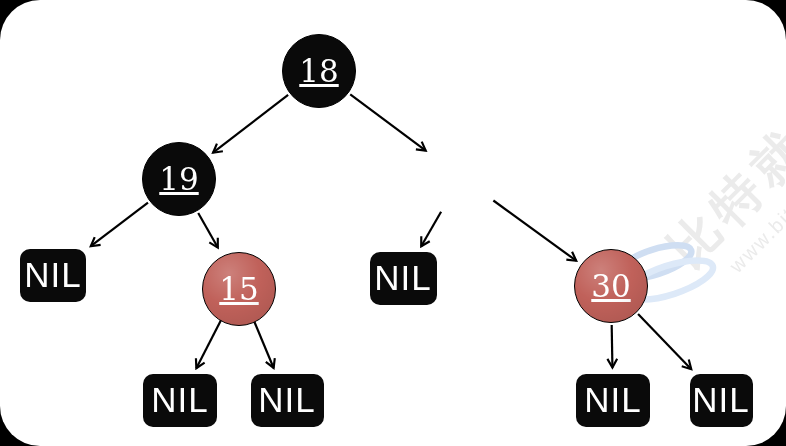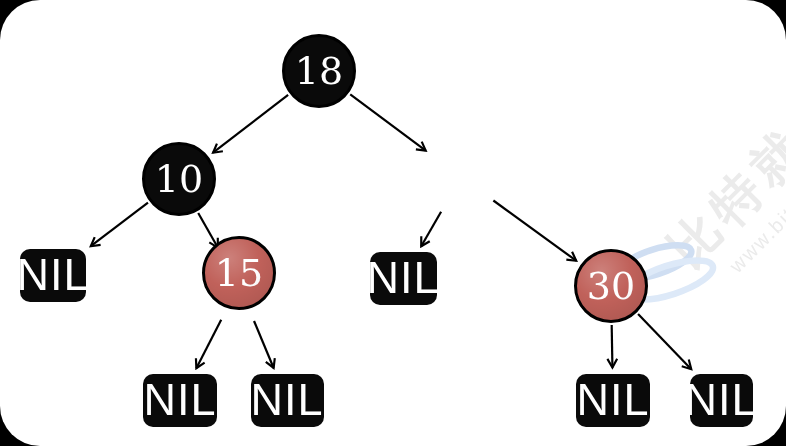--- a/index.html
+++ b/index.html
@@ -65,35 +65,36 @@
   .node {
     position: absolute;
     display: flex;
     align-items: center;
     justify-content: center;
     color: #ffffff;
     box-sizing: border-box;
   }
   .node.circle {
     border-radius: 50%;
-    border: 3px solid #c2410c;
+    border: 1px solid #c2410c;
     font-family: "DejaVu Serif", serif;
-    font-size: 38px;
+    font-size: 31px;
+    text-decoration: underline;
   }
   .node.circle.red::after {
     content: "";
     position: absolute;
     inset: 0;
     border-radius: 50%;
     background: radial-gradient(circle at 36% 28%, rgba(255,255,255,0.20), rgba(255,255,255,0.0) 45%, rgba(0,0,0,0.10) 90%);
   }
   .node.rect {
     border-radius: 10px;
     font-family: "Liberation Sans", sans-serif;
-    font-size: 45px;
+    font-size: 35px;
     letter-spacing: 1px;
     text-align: center;
   }
 </style>
 </head>
 <body>
 
 <div class="canvas">
 
   <div class="watermark" style="color: rgb(235, 235, 235);">
@@ -121,22 +122,22 @@
         <line x1="493.3587694833916" y1="200.51403915793125" x2="576.214322805354" y2="260.7224079052239" stroke="#000000" stroke-width="2.2" marker-end="url(#arrow)"></line>
         <line x1="221.19752518155974" y1="319.699739052892" x2="196.33449445367307" y2="368.1615786072474" stroke="#000000" stroke-width="2.2" marker-end="url(#arrow)"></line>
         <line x1="254.0222193601932" y1="320.9907338837962" x2="273.6280197639837" y2="367.9629640178775" stroke="#000000" stroke-width="2.2" marker-end="url(#arrow)"></line>
         <line x1="611.6841052550595" y1="324.99399953839054" x2="612.4298407569814" y2="367.50092314793994" stroke="#000000" stroke-width="2.2" marker-end="url(#arrow)"></line>
         <line x1="638.0803977794907" y1="314.06513951692665" x2="691.2636095184049" y2="369.18228622816514" stroke="#000000" stroke-width="2.2" marker-end="url(#arrow)"></line>
       </g>
   </svg>
 
   <div id="node-layer">
       <div class="node circle black" style="color: rgb(255, 255, 255); background: rgb(10, 10, 10); left: 282px; top: 34px; width: 74px; height: 74px; border-color: rgb(0, 0, 0);">18</div>
-      <div class="node circle black" style="color: rgb(255, 255, 255); background: rgb(10, 10, 10); left: 142px; top: 142px; width: 74px; height: 74px; border-color: rgb(0, 0, 0);">10</div>
-      <div class="node circle red" style="color: rgb(255, 255, 255); background: rgb(192, 97, 90); left: 202px; top: 236px; width: 74px; height: 74px; border-color: rgb(0, 0, 0);">15</div>
+      <div class="node circle black" style="color: rgb(255, 255, 255); background: rgb(10, 10, 10); left: 142px; top: 142px; width: 74px; height: 74px; border-color: rgb(0, 0, 0);">19</div>
+      <div class="node circle red" style="color: rgb(255, 255, 255); background: rgb(192, 97, 90); left: 202px; top: 252px; width: 74px; height: 74px; border-color: rgb(0, 0, 0);">15</div>
       <div class="node circle red" style="color: rgb(255, 255, 255); background: rgb(192, 97, 90); left: 574px; top: 249px; width: 74px; height: 74px; border-color: rgb(0, 0, 0);">30</div>
       <div class="node rect black" style="color: rgb(255, 255, 255); background: rgb(10, 10, 10); left: 20px; top: 248.5px; width: 66px; height: 53px;">NIL</div>
       <div class="node rect black" style="color: rgb(255, 255, 255); background: rgb(10, 10, 10); left: 369.5px; top: 251.5px; width: 67px; height: 53px;">NIL</div>
       <div class="node rect black" style="color: rgb(255, 255, 255); background: rgb(10, 10, 10); left: 143px; top: 373.5px; width: 74px; height: 53px;">NIL</div>
       <div class="node rect black" style="color: rgb(255, 255, 255); background: rgb(10, 10, 10); left: 250.5px; top: 373.5px; width: 73px; height: 53px;">NIL</div>
       <div class="node rect black" style="color: rgb(255, 255, 255); background: rgb(10, 10, 10); left: 576px; top: 373.5px; width: 74px; height: 53px;">NIL</div>
       <div class="node rect black" style="color: rgb(255, 255, 255); background: rgb(10, 10, 10); left: 689.5px; top: 373.5px; width: 63px; height: 53px;">NIL</div>
     </div>
 
 </div>

